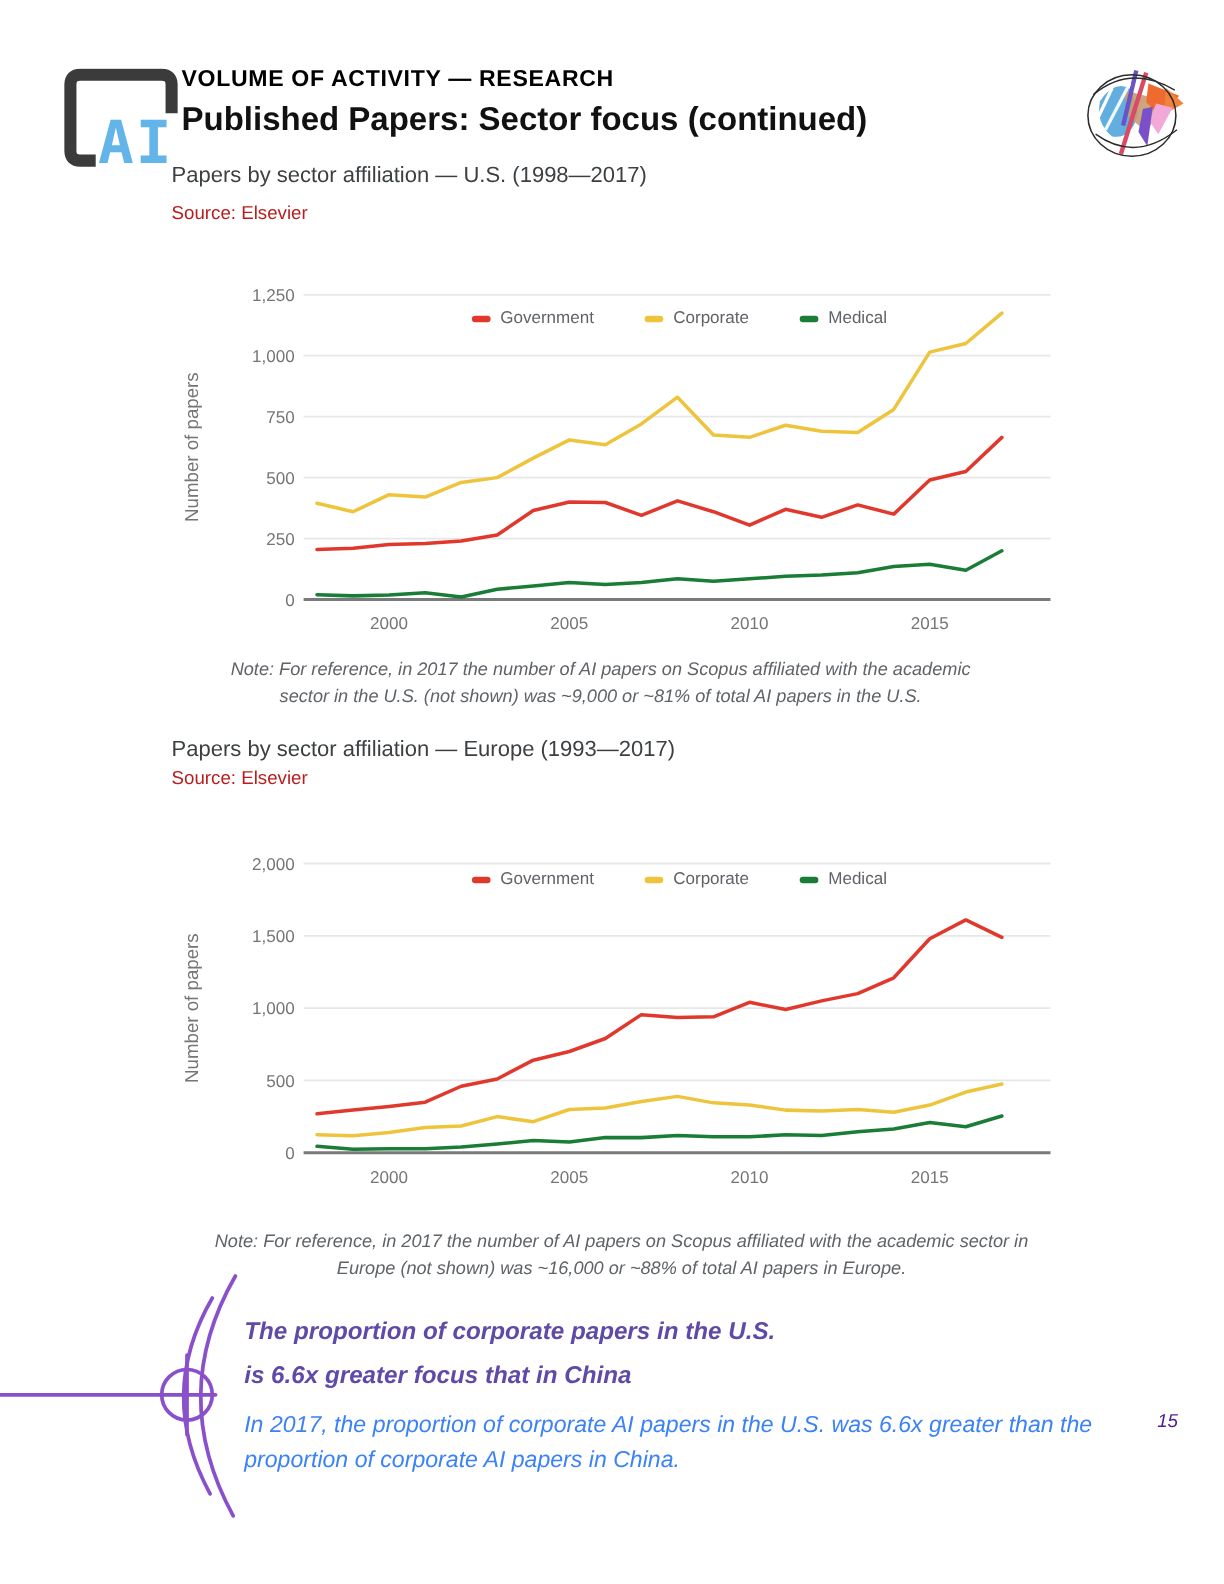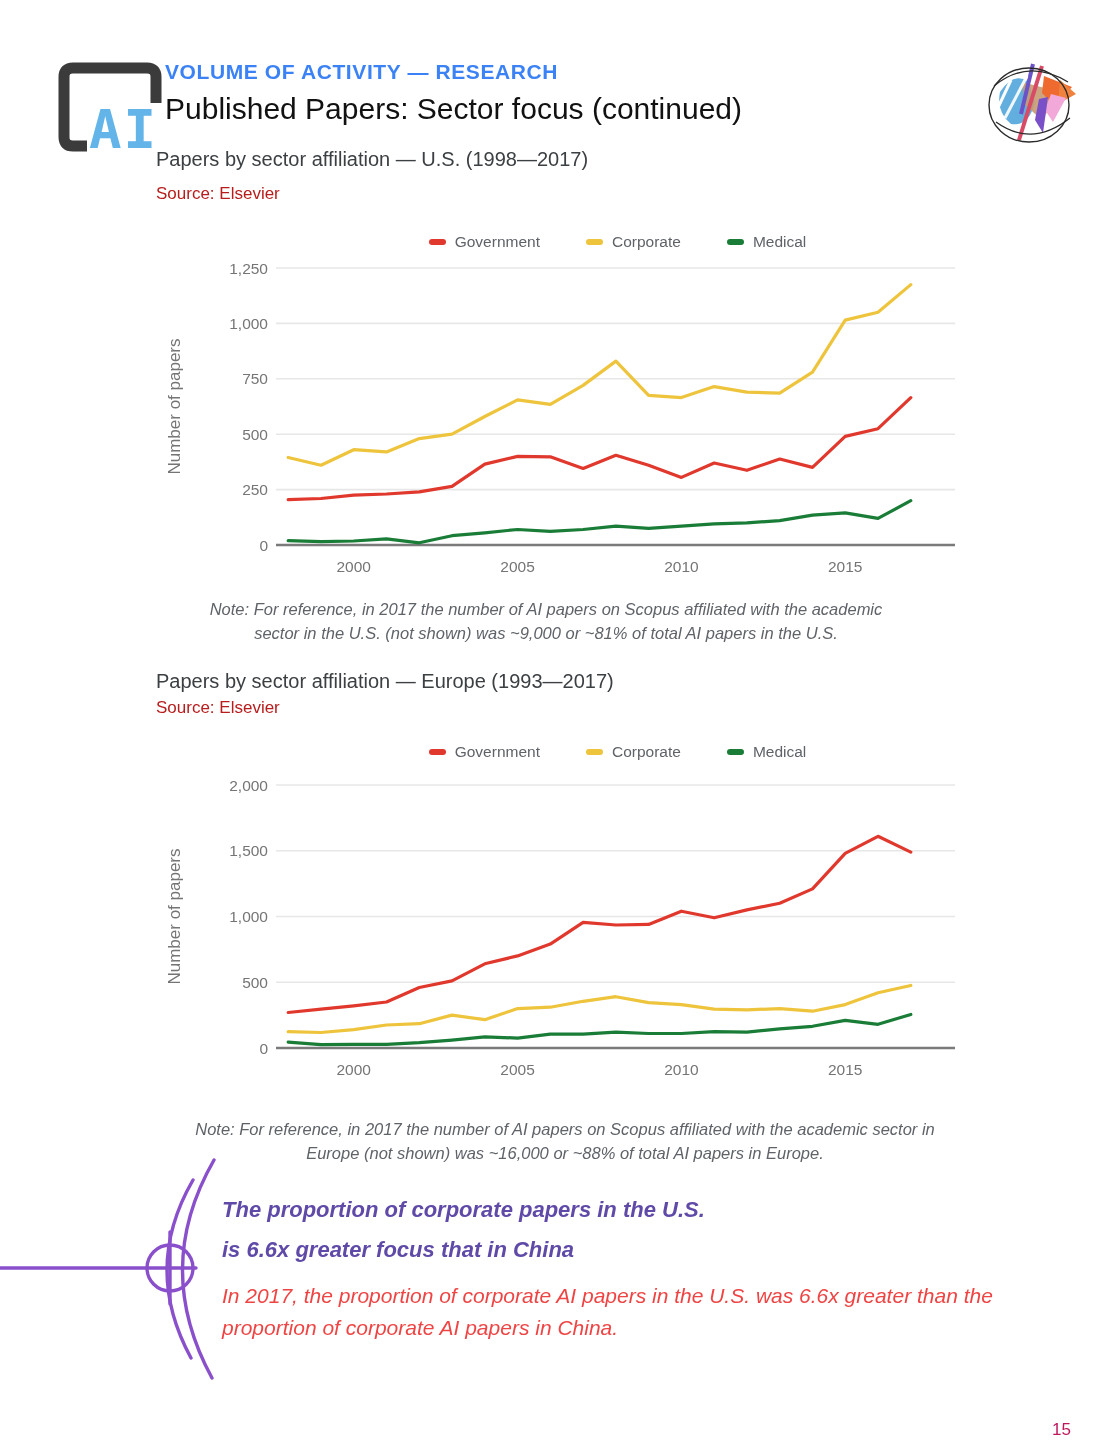--- a/index.html
+++ b/index.html
@@ -2,48 +2,48 @@
 <html><head>
 <meta charset="utf-8">
 <style>
   html,body{margin:0;padding:0;background:#ffffff;}
   .page{
     position:relative;width:1113px;height:1440px;background:#ffffff;overflow:hidden;
     font-family:"Liberation Sans",sans-serif;color:#1a1a1a;
   }
   
   .brand-logo{position:absolute;left:58px;top:62px;width:104px;height:90px;}
-  .eyebrow{position:absolute;left:165px;top:60px;font-size:21px;font-weight:bold;color:#3b82f6;letter-spacing:.6px;}
-  .page-title{position:absolute;left:165px;top:92px;font-size:30px;font-weight:normal;color:#111;}
+  .eyebrow{position:absolute;left:165px;top:60px;font-size:21px;font-weight:bold;color:#000000;letter-spacing:.6px;}
+  .page-title{position:absolute;left:165px;top:92px;font-size:30px;font-weight:bold;color:#111;}
   .globe{position:absolute;left:980px;top:52px;width:100px;height:104px;}
 
   
   .chart-title{position:absolute;left:156px;font-size:20px;color:#3c4043;}
   .chart-source{position:absolute;left:156px;font-size:17px;color:#b91c1c;}
   .t1{top:148px;} .s1{top:184px;}
   .t2{top:670px;} .s2{top:698px;}
 
   .chart-wrap{position:absolute;left:150px;width:810px;height:355px;}
   .cw1{top:225px;} .cw2{top:735px;}
   .chart-legend{position:absolute;left:130px;right:5px;top:8px;display:flex;justify-content:center;gap:46px;}
-  .legend-item{display:flex;align-items:center;gap:9px;font-size:15.5px;color:#5f6368;}
+  .legend-item{display:flex;align-items:center;gap:9px;font-size:15.5px;color:#5f6368;margin-top:48px;}
   .legend-chip{width:17px;height:5.5px;border-radius:3px;display:inline-block;}
   .chart-svg{position:absolute;left:0;top:0;}
 
   .chart-note{position:absolute;font-style:italic;font-size:16.5px;color:#5f6368;line-height:1.45;text-align:center;}
   .n1{left:206px;top:598px;width:680px;}
   .n2{left:195px;top:1118px;width:740px;}
 
   
   .decoration{position:absolute;left:0;top:1152px;width:250px;height:240px;}
   .callout-heading{position:absolute;left:222px;top:1190px;font-size:22px;line-height:40px;font-weight:bold;font-style:italic;color:#5f4aa8;}
   .callout-heading span{display:block;}
-  .callout-body{position:absolute;left:222px;top:1280px;width:790px;font-size:21px;font-style:italic;color:#ef4444;line-height:1.5;}
+  .callout-body{position:absolute;left:222px;top:1280px;width:790px;font-size:21px;font-style:italic;color:#3b82f6;line-height:1.5;}
 
-  .page-number{position:absolute;left:1052px;top:1420px;font-size:17px;color:#be185d;}
+  .page-number{position:absolute;left:1052px;top:1282px;font-size:17px;color:#4c1d95;font-style:italic;}
 </style>
 </head>
 <body>
 
 <div class="page">
 
   <svg class="brand-logo" viewBox="0 0 104 90" aria-hidden="true">
     <path d="M 29 84 L 15 84 Q 6 84 6 75 L 6 15 Q 6 6 15 6 L 89 6 Q 98 6 98 15 L 98 41" fill="none" stroke="#3b3b3b" stroke-width="11"></path>
     <text x="31" y="86" font-family="'DejaVu Sans Mono',monospace" font-weight="bold" font-size="54" letter-spacing="2" fill="#63b4e9">AI</text>
   </svg>

